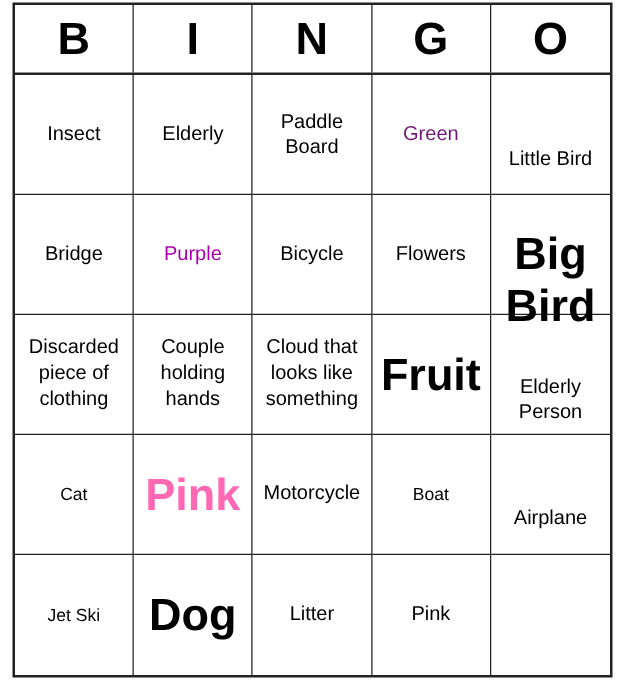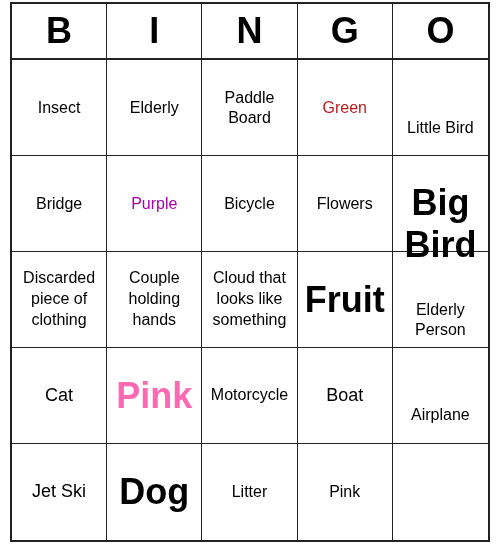--- a/index.html
+++ b/index.html
@@ -48,34 +48,34 @@
       line-height: 1.2;
       color: #000;
     }
     .bingo-cell:nth-child(5n) {
       border-right: none;
       margin-top: 40px;
     }
     .bingo-grid .bingo-cell:nth-child(n+21) {
       border-bottom: none;
     }
-    .color-green { color: #b91c1c; }
+    .color-green { color: #701a75; }
     .color-purple { color: #aa00aa; text-align: right; }
     .color-pink { color: #ff69b4; }
     .big-text {
       font-size: 36px;
       font-weight: bold;
       line-height: 1.15;
     }
     .small-text {
       font-size: 16px;
       line-height: 1.3;
     }
     .medium-text {
-      font-size: 18px;
+      font-size: 14px;
       line-height: 1.2;
     }
   </style>
 </head>
 <body>
 
 <div class="bingo-card">
   <div class="bingo-header">
   <div class="bingo-header-cell">B</div>
       <div class="bingo-header-cell">I</div>

